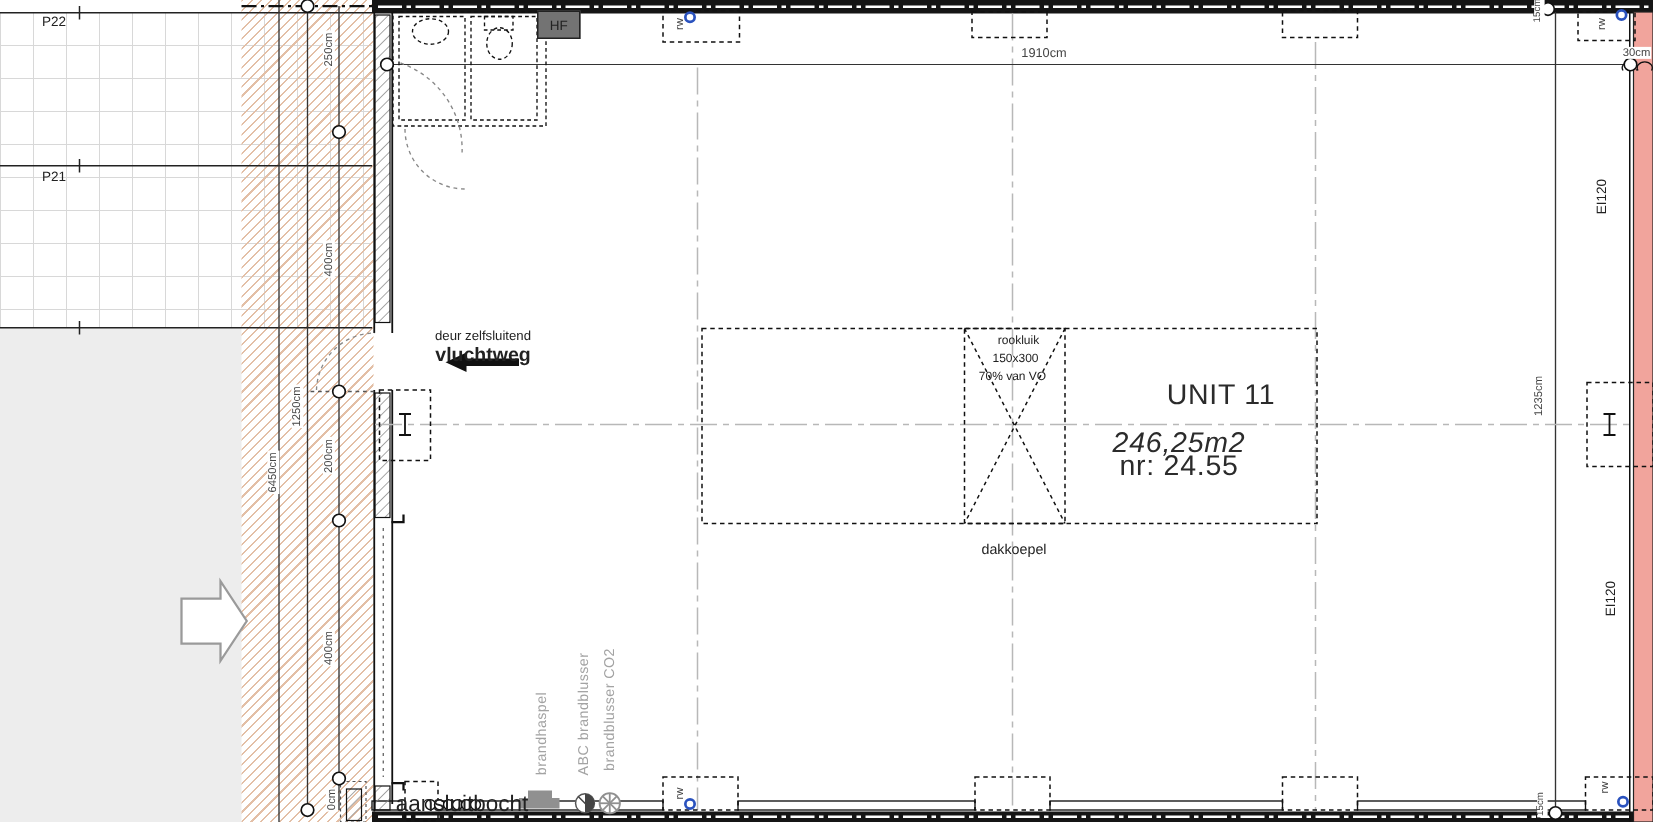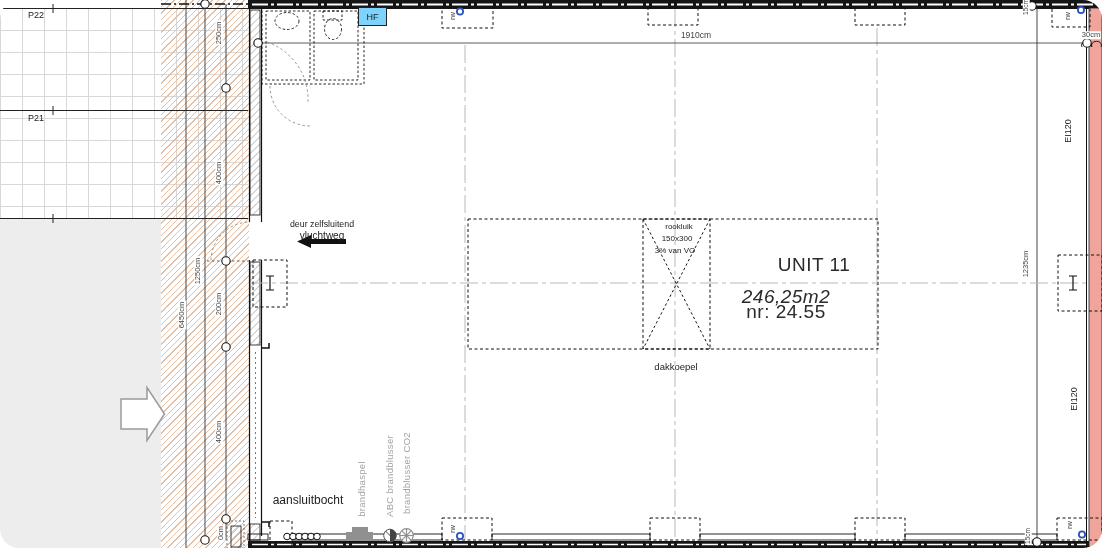--- a/index.html
+++ b/index.html
@@ -1,17 +1,17 @@
 <!DOCTYPE html>
 <html><head>
 <meta charset="utf-8">
 <style>
   html,body{margin:0;padding:0;background:#fff;}
   #canvas{position:relative;width:1102px;height:548px;overflow:hidden;background:#fff;
-          font-family:"Liberation Sans",sans-serif;border-radius:19px;}
+          font-family:"Liberation Sans",sans-serif;}
   .layer{position:absolute;}
   
   #parking-grid{left:0;top:8px;width:248px;height:210px;
     background-image:linear-gradient(to right,#d8d8d8 1px,transparent 1px),
                      linear-gradient(to bottom,#d8d8d8 1px,transparent 1px);
     background-size:22px 22px;}
   
   #paved-area{left:0;top:218px;width:161px;height:330px;background:#ededed;}
   
   #hatch-zone{left:161px;top:0;width:88px;height:548px;
@@ -21,21 +21,21 @@
   .lbl{position:absolute;white-space:nowrap;color:#333;line-height:1;
        transform:translate(-50%,-50%);}
   .rot{transform:translate(-50%,-50%) rotate(-90deg);}
   .bgw{background:#fff;padding:0 1px;}
   .dim{font-size:7.5px;color:#444;}
   .tiny{font-size:6.5px;color:#444;}
   .gray-lbl{color:#a3a3a3;font-size:9.5px;letter-spacing:0.3px;}
   .plain{font-size:9px;color:#222;}
   .unit-text{font-size:19px;color:#2b2b2b;letter-spacing:0.5px;}
   #hf-box{position:absolute;left:358px;top:7px;width:27px;height:17px;border:1px solid #222;
-          background:#7dd3fc;display:flex;align-items:center;justify-content:center;
+          background:#737373;display:flex;align-items:center;justify-content:center;
           font-size:9px;color:#222;}
 </style>
 </head>
 <body>
 
 <div id="canvas">
 
   <div class="layer" id="parking-grid"></div>
   <div class="layer" id="paved-area"></div>
   <div class="layer" id="hatch-zone"></div>
@@ -224,29 +224,29 @@
 
   <div class="lbl rot" style="left:1068px;top:131px;font-size:9px;color:#222;">EI120</div>
   <div class="lbl rot" style="left:1074px;top:399px;font-size:9px;color:#222;">EI120</div>
 
   <div class="lbl tiny rot" style="left:453px;top:16px;font-size:7.5px;">rw</div>
   <div class="lbl tiny rot" style="left:1068px;top:16px;font-size:7.5px;">rw</div>
   <div class="lbl tiny rot" style="left:453px;top:529px;font-size:7.5px;">rw</div>
   <div class="lbl tiny rot" style="left:1070px;top:525px;font-size:7.5px;">rw</div>
 
   <div class="lbl plain" style="left:322px;top:224px;font-size:8.8px;text-align:right;">deur zelfsluitend</div>
-  <div class="lbl plain" style="left:322px;top:236px;font-size:10px;">vluchtweg</div>
+  <div class="lbl plain" style="left:322px;top:236px;font-size:13px;font-weight:bold;">vluchtweg</div>
 
   <div class="lbl plain" style="left:679px;top:227px;font-size:8px;">rookluik</div>
   <div class="lbl plain" style="left:677px;top:239px;font-size:8px;">150x300</div>
-  <div class="lbl plain" style="left:675px;top:251px;font-size:8px;">3% van VO</div>
+  <div class="lbl plain" style="left:675px;top:251px;font-size:8px;">70% van VO</div>
   <div class="lbl plain" style="left:676px;top:367px;font-size:9.5px;">dakkoepel</div>
 
   <div class="lbl unit-text" style="left:786px;top:264px;margin-left:28px;">UNIT 11</div>
   <div class="lbl unit-text" style="left:786px;top:296px;font-style:italic;">246,25m2</div>
   <div class="lbl unit-text" style="left:786px;top:311px;">nr: 24.55</div>
 
-  <div class="lbl plain" style="left:308px;top:500px;font-size:12px;text-align:right;">aansluitbocht</div>
+  <div class="lbl plain" style="left:308px;top:536px;font-size:15px;text-align:right;">aansluitbocht</div>
   <div class="lbl gray-lbl rot" style="left:362px;top:489px;">brandhaspel</div>
   <div class="lbl gray-lbl rot" style="left:390px;top:476px;">ABC brandblusser</div>
   <div class="lbl gray-lbl rot" style="left:407px;top:473px;">brandblusser CO2</div>
 
 </div>
 
 </body></html>

